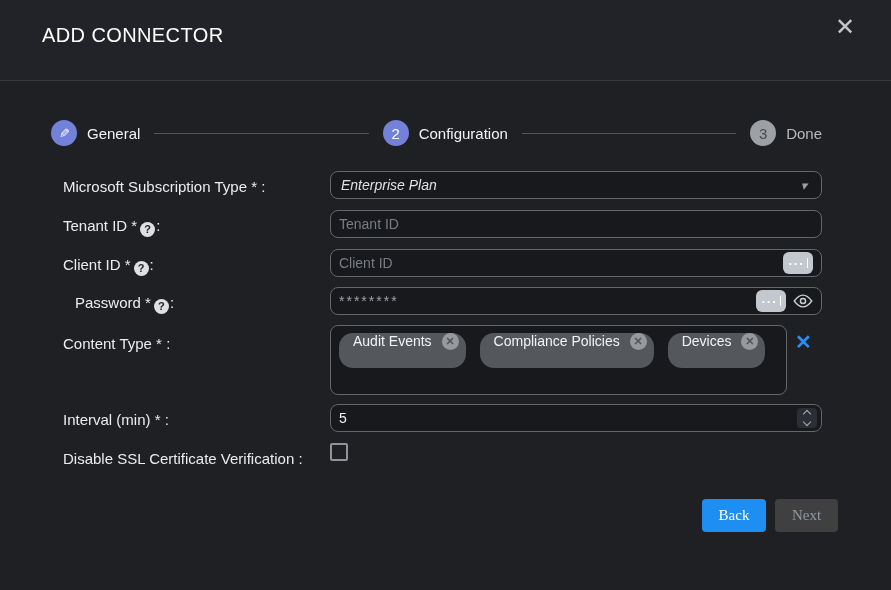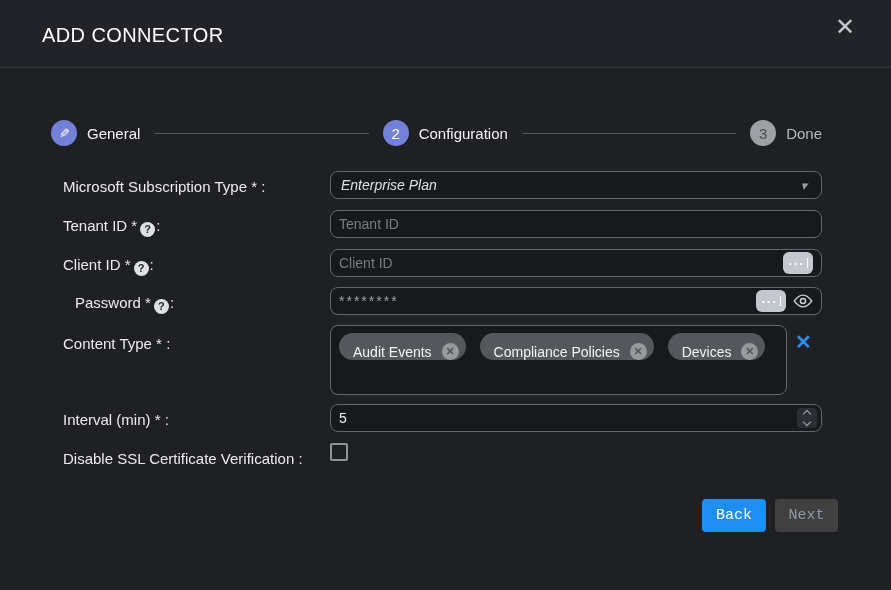--- a/index.html
+++ b/index.html
@@ -2,21 +2,21 @@
 <html><head>
 <meta charset="utf-8">
 <style>
   * { margin:0; padding:0; box-sizing:border-box; }
   html,body { background:#131416; }
   body { font-family:"Liberation Sans", sans-serif; }
 
   .modal { position:relative; width:891px; height:590px; background:#1e2024; overflow:hidden; }
 
   
-  .header { position:absolute; top:0; left:0; right:0; height:68px; background:#222328; border-bottom:1px solid #37393d; }
+  .header { position:absolute; top:0; left:0; right:0; height:81px; background:#222328; border-bottom:1px solid #37393d; }
   .title { position:absolute; left:42px; top:24px; font-size:20px; font-weight:500; letter-spacing:0.4px; color:#ffffff; }
   .close { position:absolute; right:36px; top:15px; font-size:24px; line-height:1; color:#c3c6c9; cursor:pointer; font-weight:400; }
 
   
   .stepper { position:absolute; left:51px; top:119px; width:771px; height:28px; display:flex; align-items:center; }
   .step { display:flex; align-items:center; }
   .step-circle { width:26px; height:26px; border-radius:50%; display:flex; align-items:center; justify-content:center; font-size:15px; }
   .step-circle.active { background:#7381d8; color:#ffffff; }
   .step-circle.pending { background:#9da0a4; color:#4a4c50; }
   .step-label { margin-left:10px; font-size:15px; color:#f2f2f2; }
@@ -35,35 +35,35 @@
   .caret { color:#9b9ea2; font-size:13px; margin-right:6px; }
 
   .dots-btn { flex:none; width:30px; height:22px; background:#c3c8ce; border-radius:6px; display:flex; align-items:center; justify-content:center; color:#ffffff; font-weight:bold; font-size:13px; letter-spacing:1px; cursor:pointer; margin-left:6px; }
   .dots-btn::after { content:""; width:1px; height:10px; background:#ffffff; margin-left:2px; }
   .eye { flex:none; margin-left:7px; cursor:pointer; display:flex; align-items:center; }
 
   .pw-input { color:#9ea1a5 !important; letter-spacing:2px; }
 
   
   .chips-box { position:absolute; left:330px; top:325px; width:457px; height:70px; background:#17191d; border:1px solid #64666a; border-radius:8px; padding:7px 8px; display:flex; align-items:flex-start; gap:14px; }
-  .chip { display:inline-flex; align-items:flex-end; height:27px; background:#54575b; border-radius:14px; padding:0 7px 0 14px; color:#f2f3f4; font-size:14px; white-space:nowrap; }
+  .chip { display:inline-flex; align-items:flex-start; height:35px; background:#54575b; border-radius:14px; padding:0 7px 0 14px; color:#f2f3f4; font-size:14px; white-space:nowrap; }
   .chip-x { width:17px; height:17px; border-radius:50%; background:#96999d; color:#54575b; font-size:11px; font-weight:bold; display:flex; align-items:center; justify-content:center; margin-left:10px; cursor:pointer; }
   .clear-x { position:absolute; left:795px; top:332px; color:#2b8df2; font-size:20px; font-weight:bold; cursor:pointer; line-height:1; }
 
   
   .spin-box { position:absolute; right:4px; top:3px; width:20px; height:20px; background:#2b2e35; border-radius:4px; display:flex; flex-direction:column; align-items:center; justify-content:center; gap:2px; cursor:pointer; }
   .chev { width:6px; height:6px; border-right:1.5px solid #a9aeb4; border-bottom:1.5px solid #a9aeb4; }
   .chev.up { transform:rotate(-135deg); margin-top:2px; }
   .chev.down { transform:rotate(45deg); margin-bottom:2px; }
 
   
   .checkbox { position:absolute; left:330px; top:443px; width:18px; height:18px; border:2px solid #909398; border-radius:2px; background:transparent; cursor:pointer; }
 
   
-  .btn { position:absolute; top:499px; height:33px; border:none; border-radius:4px; font-size:15px; font-family:Liberation Mono, monospace; cursor:pointer; }
+  .btn { position:absolute; top:499px; height:33px; border:none; border-radius:4px; font-size:15px; font-family:Liberation Serif, serif; cursor:pointer; }
   .btn-back { left:702px; width:64px; background:#1f8ef3; color:#ffffff; }
   .btn-next { left:775px; width:63px; background:#404040; color:#8d9aa6; }
 </style>
 </head>
 <body>
 
 <div class="modal">
 
   <div class="header">
     <div class="title">ADD CONNECTOR</div>

